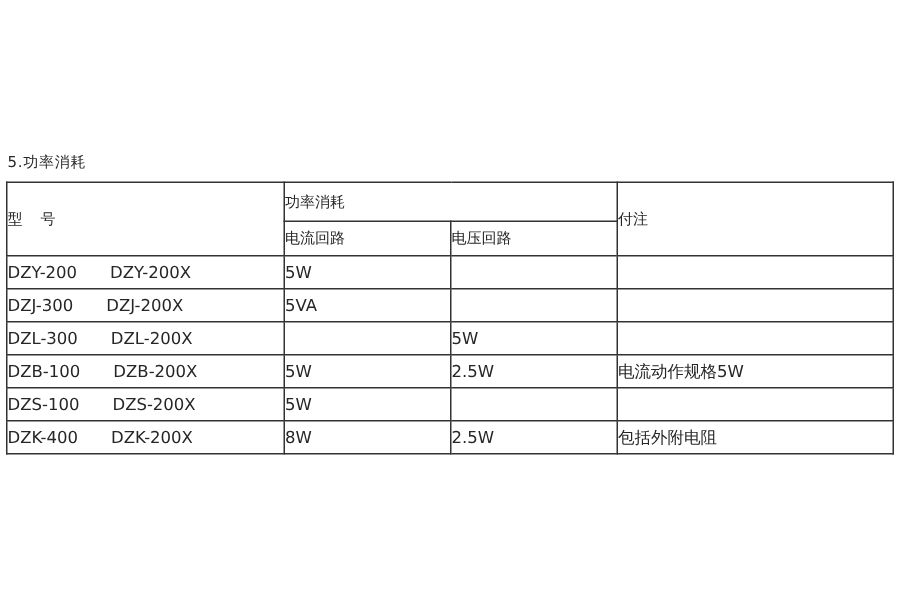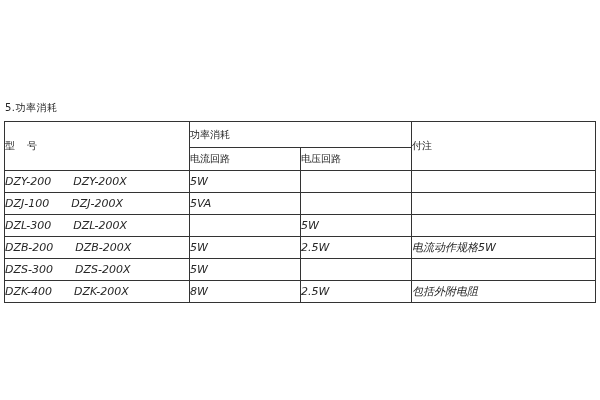--- a/index.html
+++ b/index.html
@@ -34,21 +34,21 @@
     vertical-align: middle;
     color: #262626;
     font-weight: normal;
     overflow: hidden;
     white-space: nowrap;
   }
   .spec-table th { font-size: 10px; }
   .spec-table td { font-size: 11px; }
   .row-h1 { height: 26px; }
   .row-h2 { height: 23px; }
-  .row-data { height: 22px; font-style: italic; }
+  .row-data { height: 22px; }
   .col-model   { width: 185px; }
   .col-voltage { width: 111px; }
   .col-current { width: 111px; }
   .col-notes   { width: 184px; }
   .model-b { margin-left: 22px; }
   .note-cell { font-size: 10px; }
   .header-model { letter-spacing: 1px; }
 </style>
 </head>
 <body>
@@ -79,45 +79,45 @@
       <tr class="row-data">
         <td class="model-cell">
           <span>DZY-200</span><span class="model-b">DZY-200X</span>
         </td>
         <td>5W</td>
         <td></td>
         <td class="note-cell"></td>
       </tr>
       <tr class="row-data">
         <td class="model-cell">
-          <span>DZJ-100</span><span class="model-b">DZJ-200X</span>
+          <span>DZJ-300</span><span class="model-b">DZJ-200X</span>
         </td>
         <td>5VA</td>
         <td></td>
         <td class="note-cell"></td>
       </tr>
       <tr class="row-data">
         <td class="model-cell">
           <span>DZL-300</span><span class="model-b">DZL-200X</span>
         </td>
         <td></td>
         <td>5W</td>
         <td class="note-cell"></td>
       </tr>
       <tr class="row-data">
         <td class="model-cell">
-          <span>DZB-200</span><span class="model-b">DZB-200X</span>
+          <span>DZB-100</span><span class="model-b">DZB-200X</span>
         </td>
         <td>5W</td>
         <td>2.5W</td>
         <td class="note-cell">电流动作规格5W</td>
       </tr>
       <tr class="row-data">
         <td class="model-cell">
-          <span>DZS-300</span><span class="model-b">DZS-200X</span>
+          <span>DZS-100</span><span class="model-b">DZS-200X</span>
         </td>
         <td>5W</td>
         <td></td>
         <td class="note-cell"></td>
       </tr>
       <tr class="row-data">
         <td class="model-cell">
           <span>DZK-400</span><span class="model-b">DZK-200X</span>
         </td>
         <td>8W</td>

